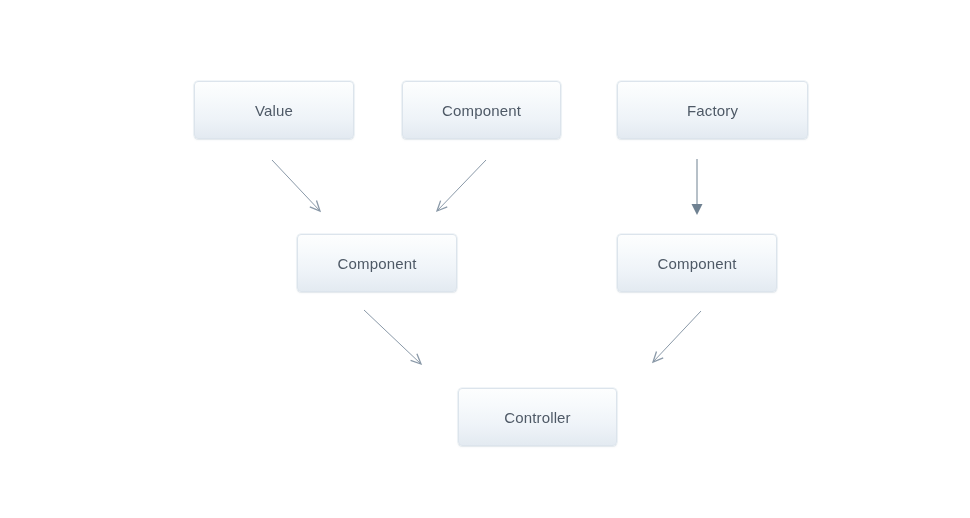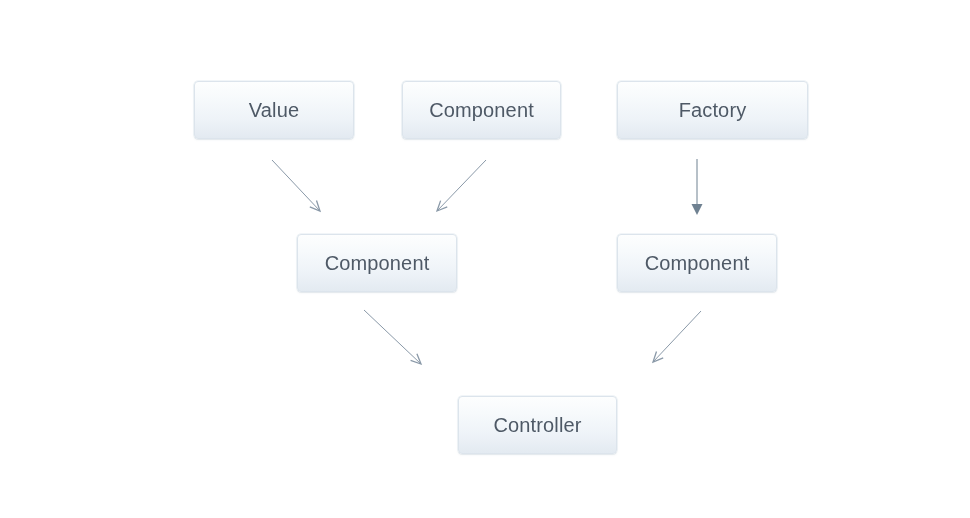--- a/index.html
+++ b/index.html
@@ -37,21 +37,21 @@
     border-radius: 4px;
     background: linear-gradient(to bottom,
         #fdfefe 0%,
         #f7fafc 28%,
         #eef3f8 66%,
         #e3eaf1 100%);
     box-shadow: 0 1px 2px rgba(110, 130, 150, 0.13),
                 0 0 0 0.5px rgba(210, 222, 232, 0.55);
   }
   .node-label {
-    font-size: 20px;
+    font-size: 15px;
     font-weight: 500;
     letter-spacing: 0.15px;
     color: #4e5966;
     line-height: 1;
     user-select: none;
     white-space: nowrap;
   }
 </style>
 </head>
 <body>
@@ -90,18 +90,18 @@
       </div>
       <div class="node" style="left: 617px; top: 81px; width: 191px; height: 58px; border-radius: 4px; border-color: rgb(220, 228, 236);">
         <span class="node-label" style="color: rgb(78, 89, 102);">Factory</span>
       </div>
       <div class="node" style="left: 297px; top: 234px; width: 160px; height: 58px; border-radius: 4px; border-color: rgb(220, 228, 236);">
         <span class="node-label" style="color: rgb(78, 89, 102);">Component</span>
       </div>
       <div class="node" style="left: 617px; top: 234px; width: 160px; height: 58px; border-radius: 4px; border-color: rgb(220, 228, 236);">
         <span class="node-label" style="color: rgb(78, 89, 102);">Component</span>
       </div>
-      <div class="node" style="left: 458px; top: 396px; width: 159px; height: 58px; border-radius: 4px; border-color: rgb(220, 228, 236);">
+      <div class="node" style="left: 458px; top: 388px; width: 159px; height: 58px; border-radius: 4px; border-color: rgb(220, 228, 236);">
         <span class="node-label" style="color: rgb(78, 89, 102);">Controller</span>
       </div>
     </div>
 
 </div>
 
 </body></html>

